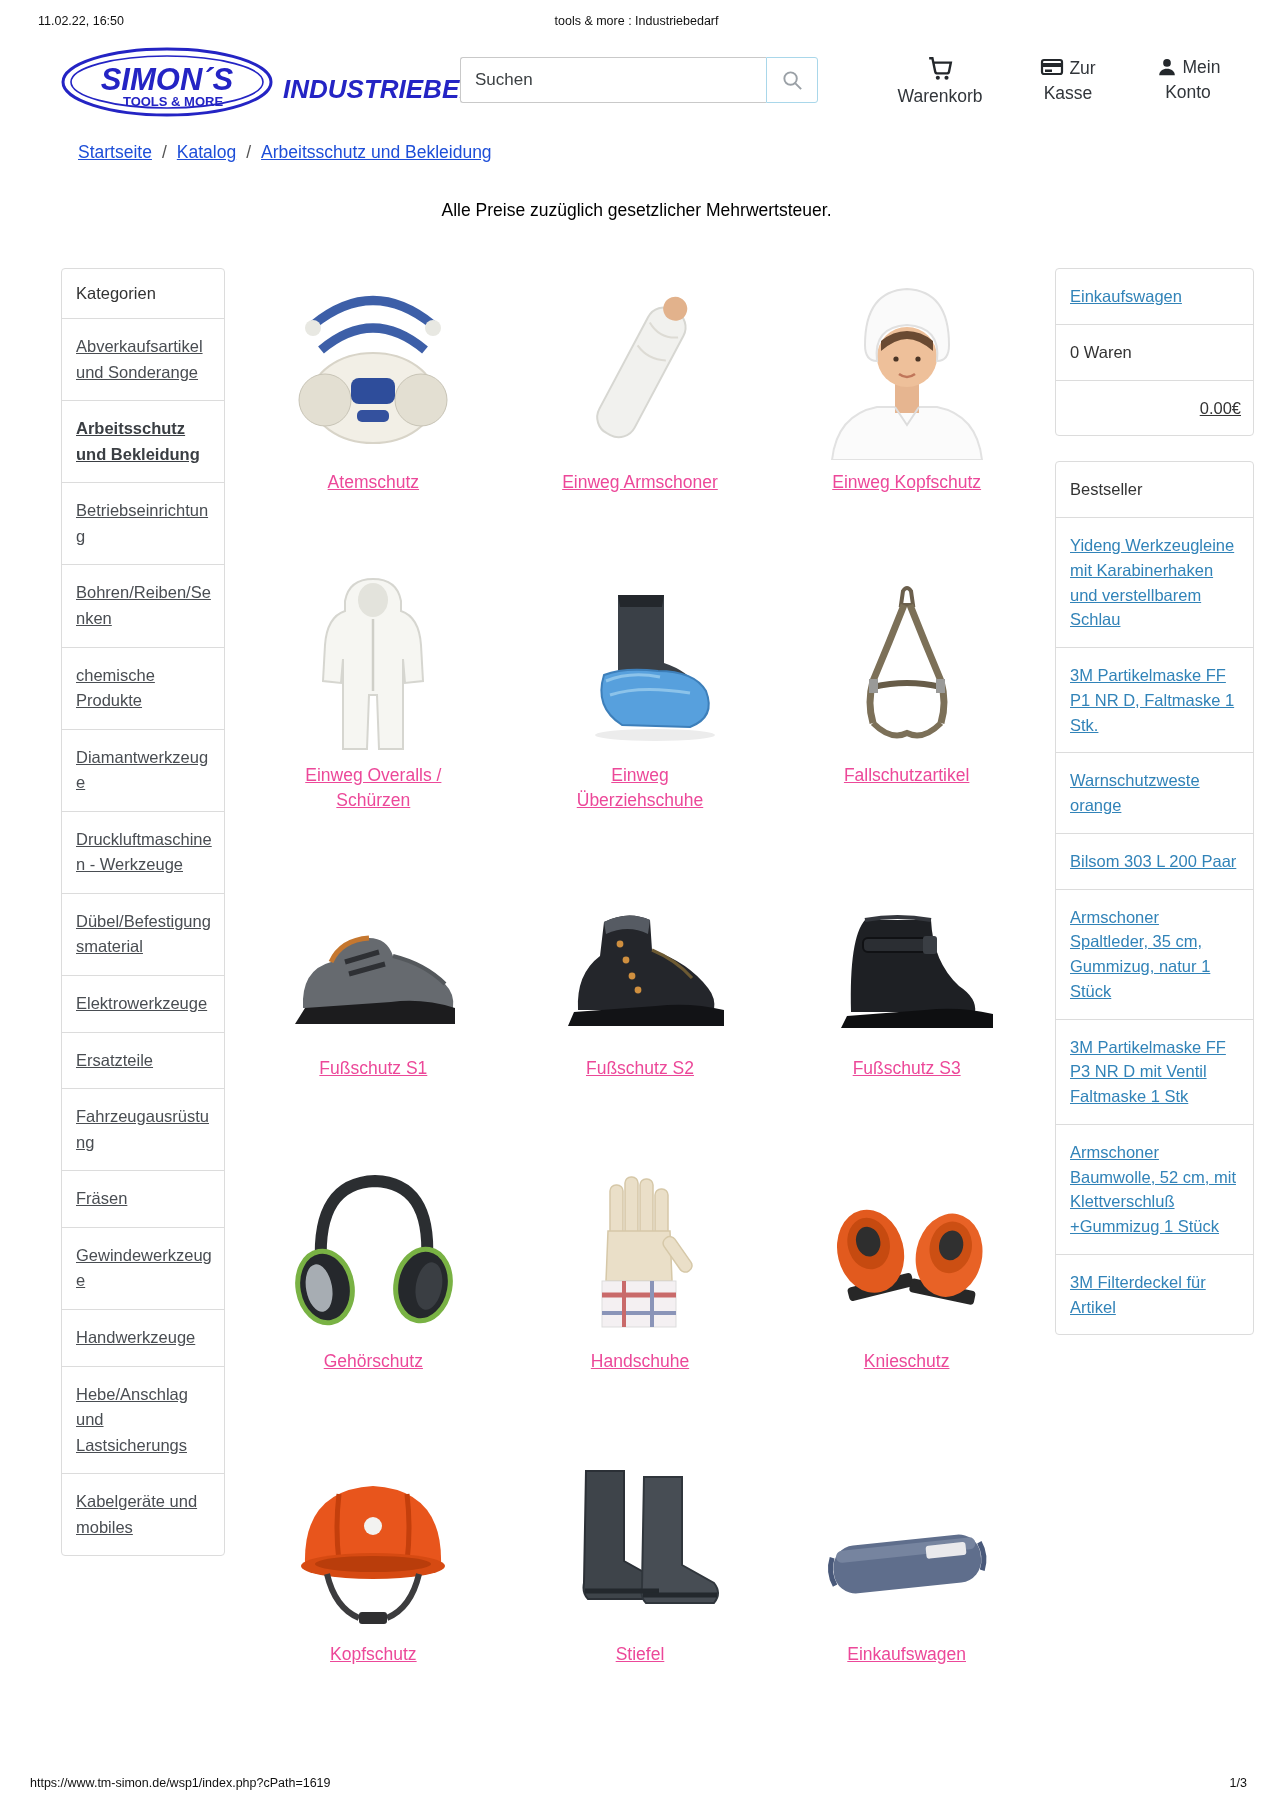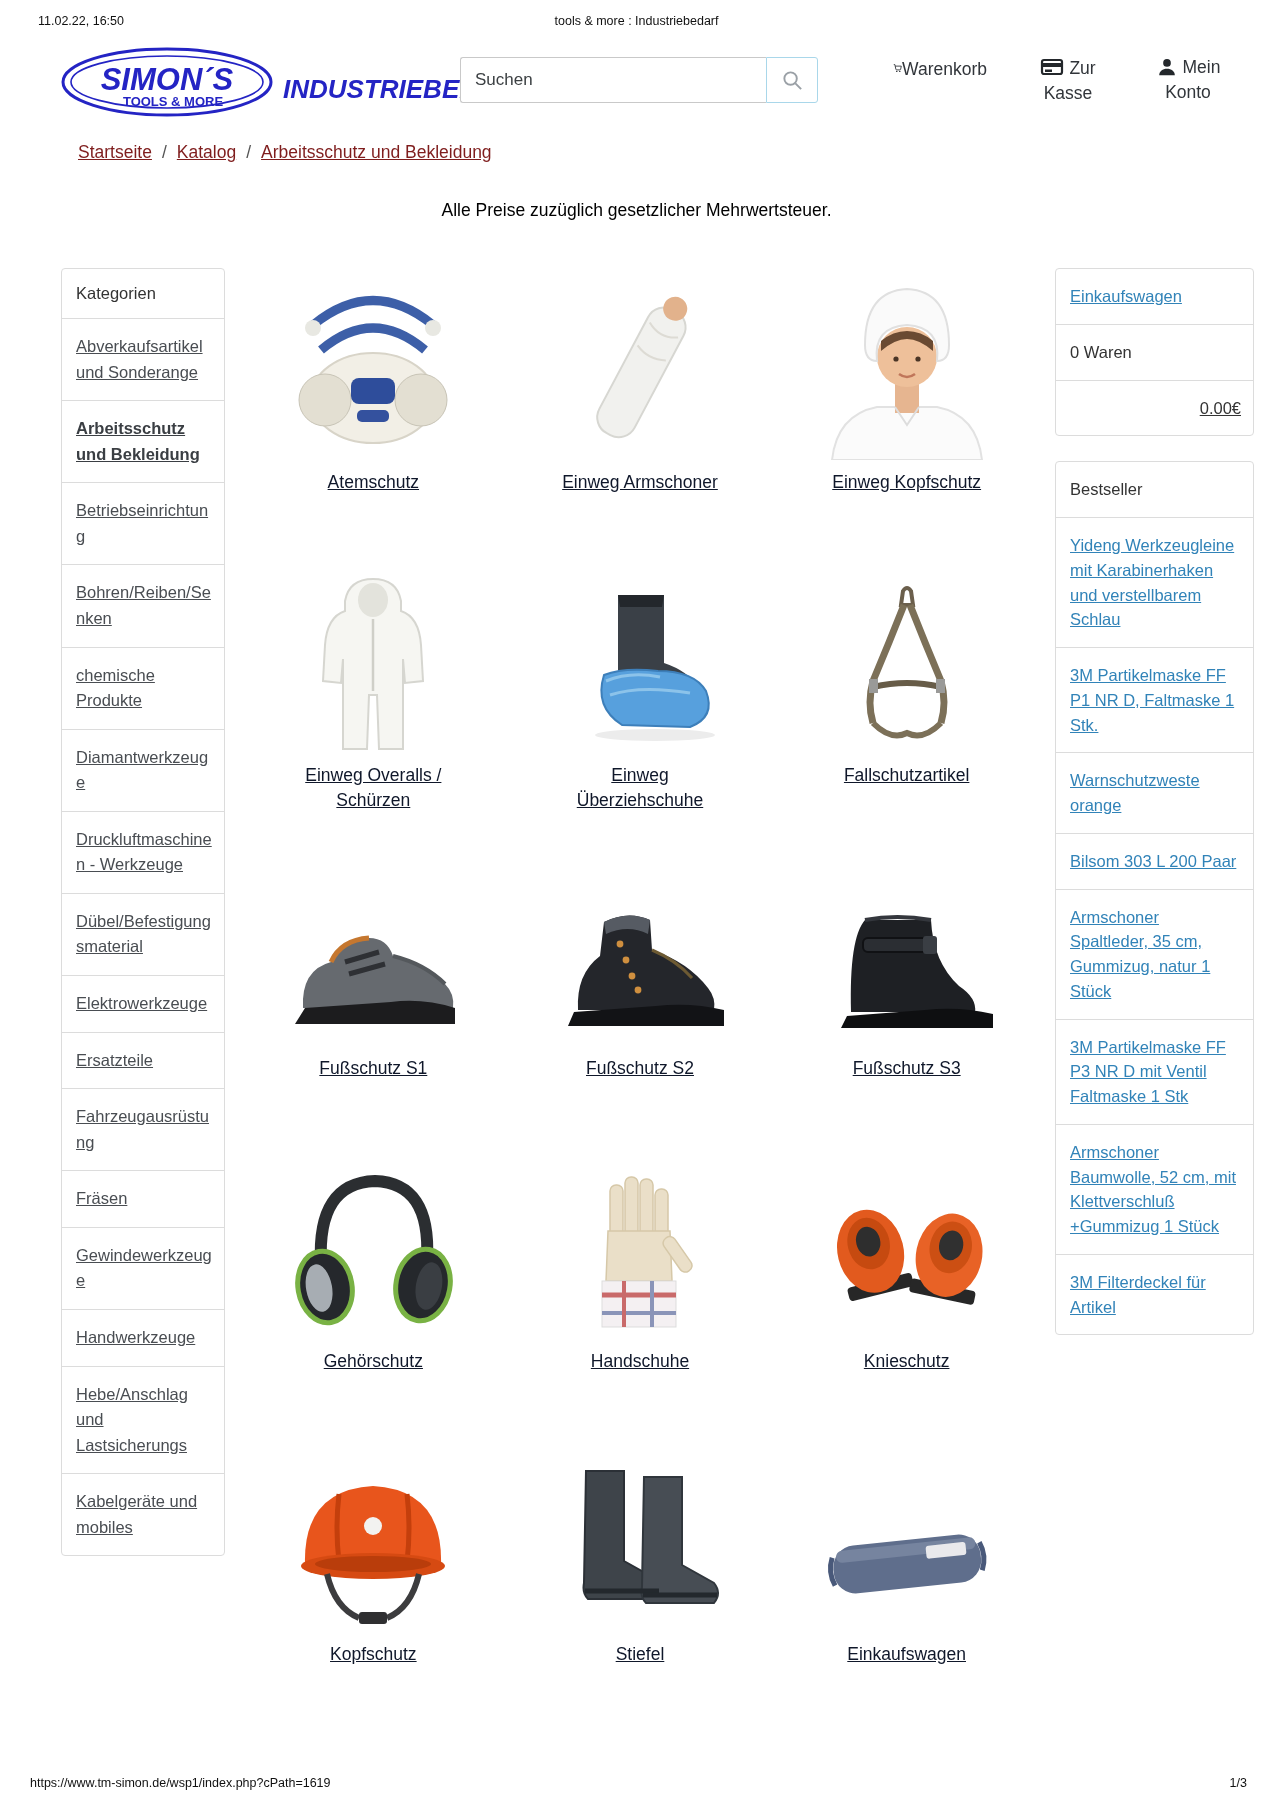--- a/index.html
+++ b/index.html
@@ -28,46 +28,46 @@
     padding:0 14px; color:#333; outline:none;
   }
   .search input::placeholder { color:#3c4043; opacity:1; }
   .search button {
     width:52px; background:#fff; border:1px solid #a9d7ea;
     border-radius:0 3px 3px 0; display:flex; align-items:center; justify-content:center; cursor:pointer;
   }
   .actions { position:absolute; top:55px; right:46px; display:flex; gap:42px; align-items:flex-start;
              font-size:17.5px; color:#31353a; }
   .action { text-decoration:none; color:#31353a; line-height:1.4; }
-  .action.col { display:flex; align-items:center; width:94px; }
+  .action.col { display:flex; flex-direction:column; align-items:center; width:94px; }
   .action.col svg { margin-bottom:3px; }
   .action.wrap { display:inline-block; width:78px; text-align:center; }
   .action.wrap svg { vertical-align:-5px; margin-right:5px; }
 
   
   .breadcrumb { position:absolute; left:78px; top:142px; font-size:17.5px; display:flex; gap:10px; }
-  .breadcrumb a { color:#7f1d1d; text-decoration:underline; }
+  .breadcrumb a { color:#1d4ed8; text-decoration:underline; }
   .sep { color:#555; }
   .notice { position:absolute; top:200px; left:0; width:100%; text-align:center; font-size:17.5px; color:#000000; }
 
   
   .sidebar { position:absolute; left:61px; top:268px; width:164px; border:1px solid #dcdcdc;
              border-radius:4px; font-size:16.5px; background:#fff; }
   .side-title { padding:15px 14px; color:#333; }
   .side-cell { padding:15px 10px 15px 14px; border-top:1px solid #dcdcdc; line-height:1.55; }
   .side-cell a { color:#494d52; text-decoration:underline; overflow-wrap:anywhere; display:block; }
   .side-cell a.active { font-weight:bold; color:#3a3e43; }
 
   
   .grid { position:absolute; left:240px; top:268px; width:800px; display:grid;
           grid-template-columns:repeat(3,1fr); grid-auto-rows:minmax(293px,auto); }
   .product { display:flex; flex-direction:column; align-items:center; }
   .pimg { height:192px; width:210px; display:flex; align-items:flex-end; justify-content:center;
           margin-bottom:10px; }
-  .plabel { font-size:17.5px; color:#0f172a; text-decoration:underline; text-align:center;
+  .plabel { font-size:17.5px; color:#ec4899; text-decoration:underline; text-align:center;
             max-width:176px; line-height:1.45; }
 
   
   .rightcol { position:absolute; left:1055px; top:268px; width:199px; font-size:16.5px; }
   .panel { border:1px solid #dcdcdc; border-radius:4px; margin-bottom:25px; background:#fff; }
   .pcell { padding:15px 12px 15px 14px; border-top:1px solid #dcdcdc; line-height:1.5; }
   .pcell:first-child { border-top:none; }
   .pcell.right { text-align:right;text-decoration:underline; }
   .pcell a { color:#3183b8; text-decoration:underline; overflow-wrap:anywhere; display:block; }
   .pcell.head { color:#333; }

